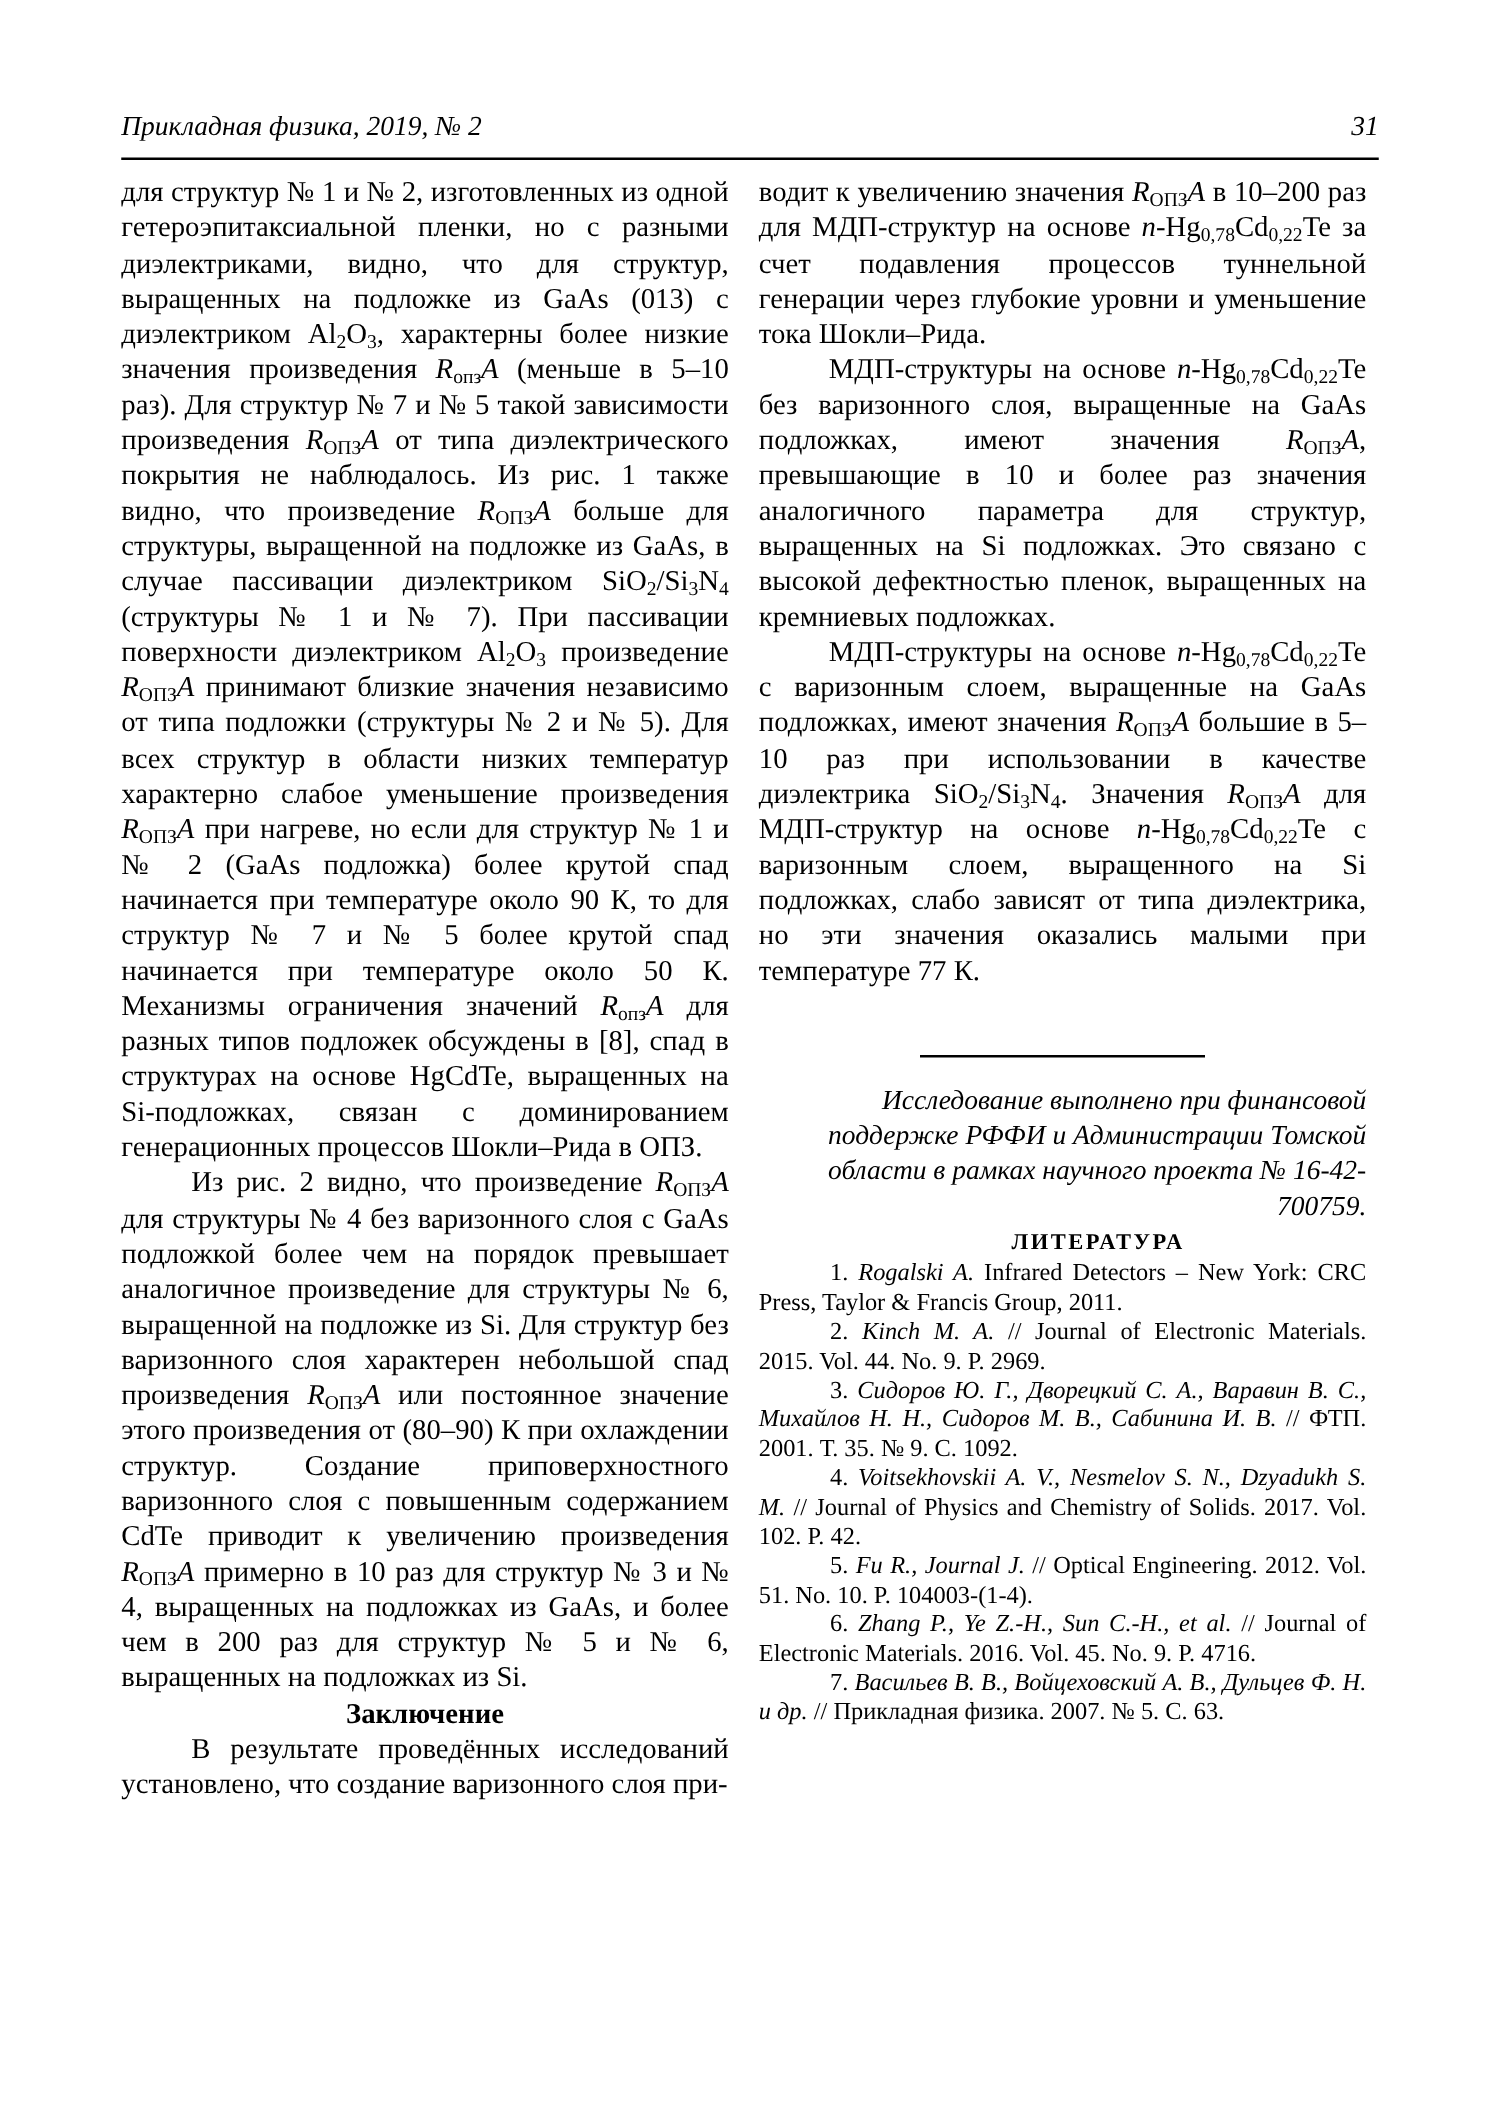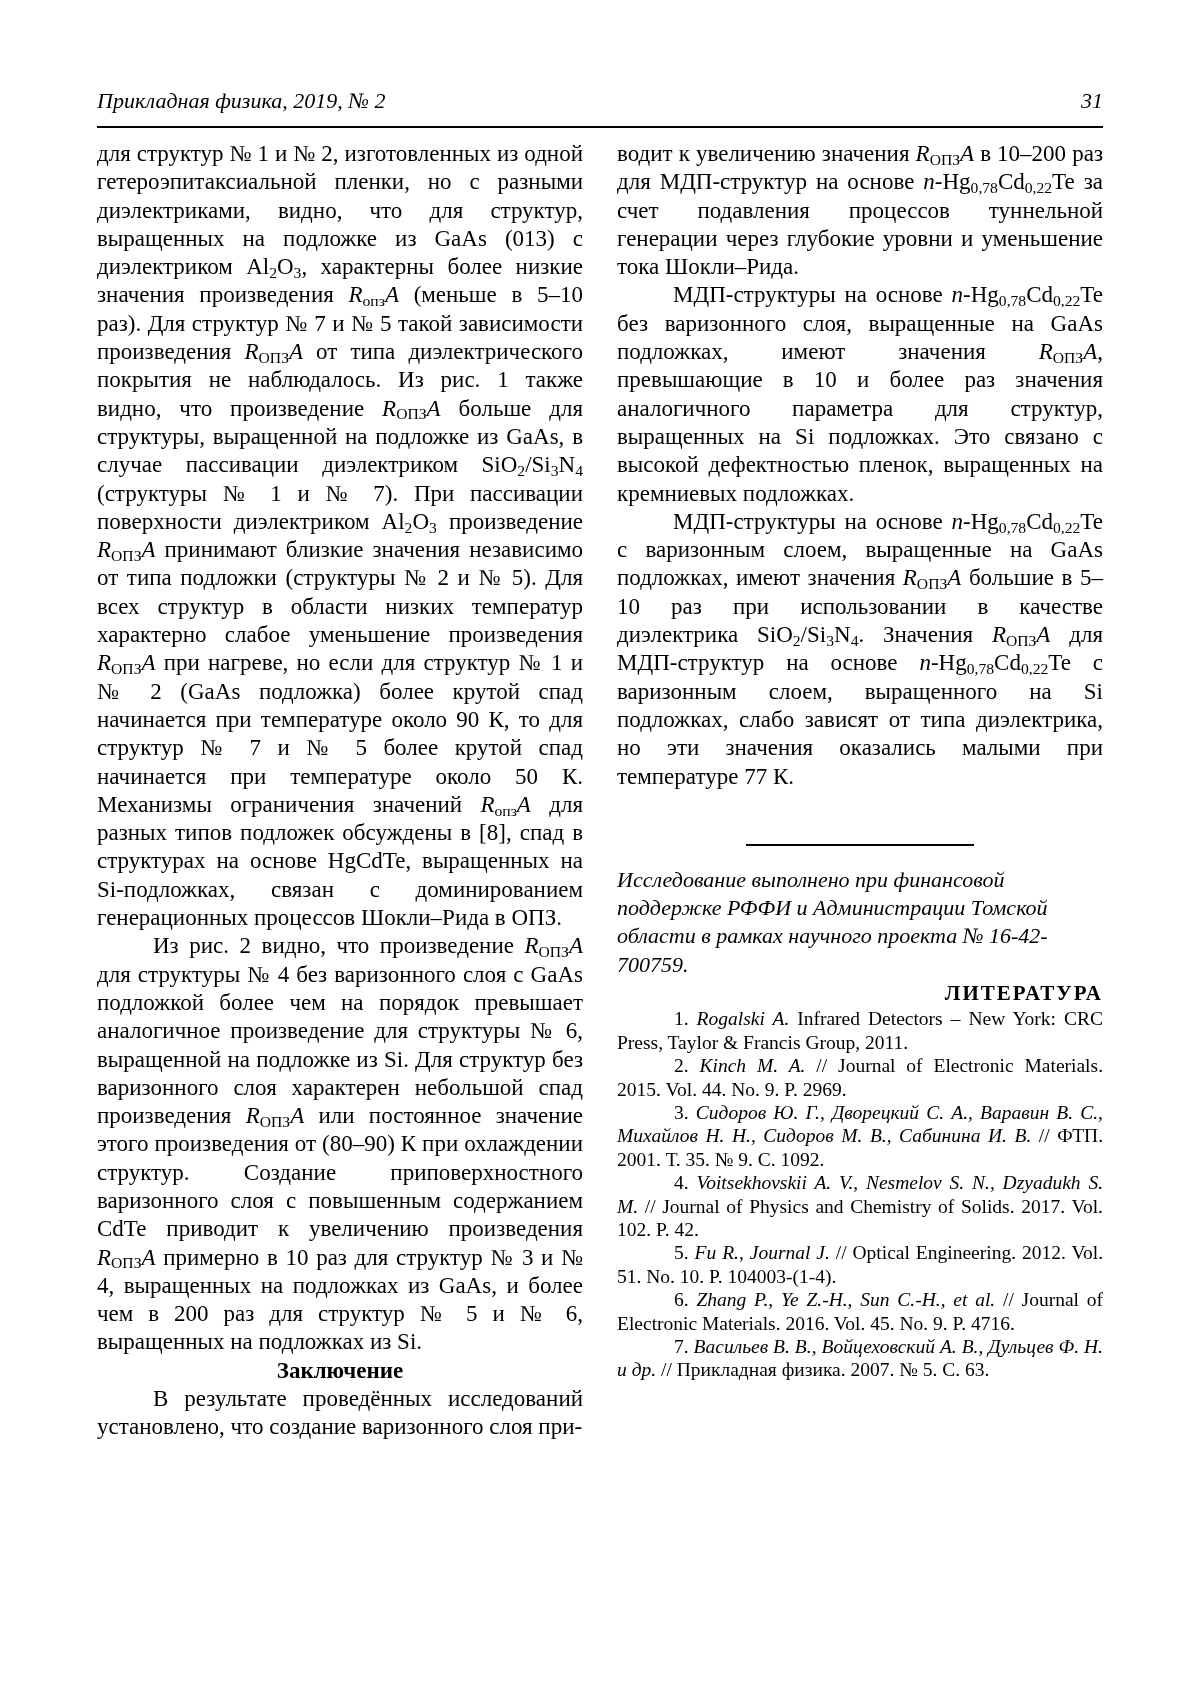--- a/index.html
+++ b/index.html
@@ -32,21 +32,21 @@
     width: 1006px;
     height: 0;
     border-top: 2px solid #000000;
   }
   .columns {
     position: absolute;
     top: 140px;
     left: 97px;
     width: 1006px;
     display: flex;
-    gap: 34px;
+    gap: 24px;
     align-items: flex-start;
   }
   .col {
     width: 486px;
     font-size: 23px;
     line-height: 28.3px;
     text-align: justify;
   }
   .col p { margin: 0; }
   p.indent { text-indent: 56px; }
@@ -63,32 +63,32 @@
     margin: 16px 0 26px 0;
     text-indent: 0;
   }
   .ack-divider {
     width: 228px;
     border-top: 2px solid #000000;
     margin: 53px auto 20px auto;
     height: 0;
   }
   .ack {
-    text-align: left;
+    text-align: right;
     font-style: italic;
     font-size: 22px;
     line-height: 28.3px;
   }
   .lit-heading {
     font-weight: 700;
-    font-size: 21px;
+    font-size: 18px;
     letter-spacing: 2px;
     text-indent: 57px;
     margin: 46px 0 21px 0;
-    text-align: right;
+    text-align: center;
   }
   .refs {
     font-size: 19.5px;
     line-height: 23.4px;
     text-align: justify;
   }
   .refs p { text-indent: 57px; margin: 0; }
 </style>
 </head>
 <body>

